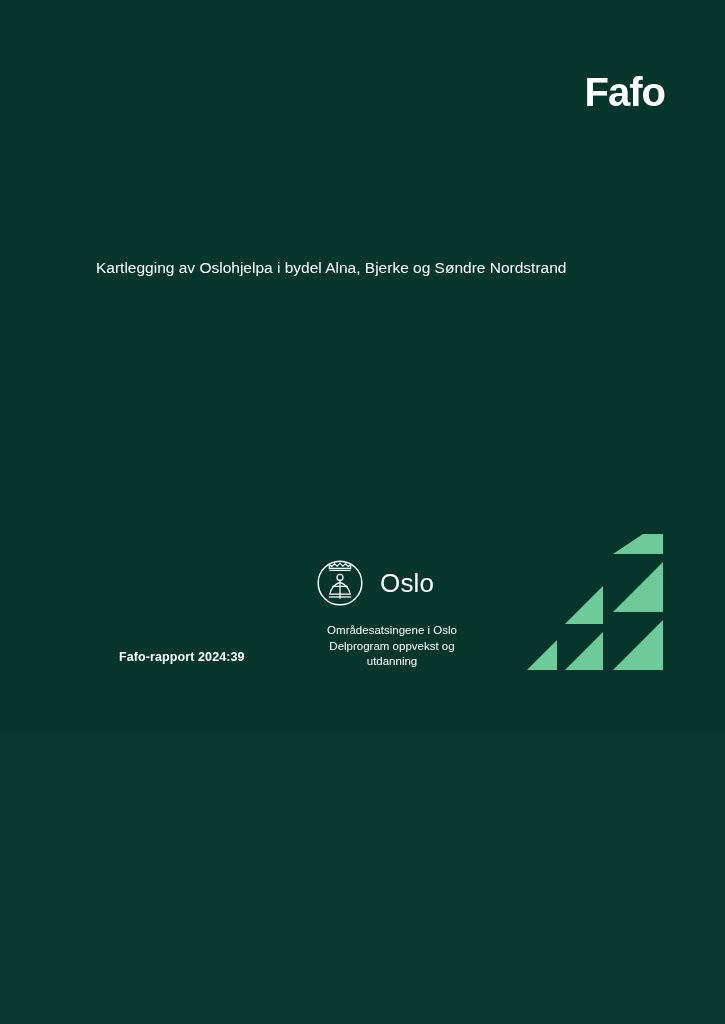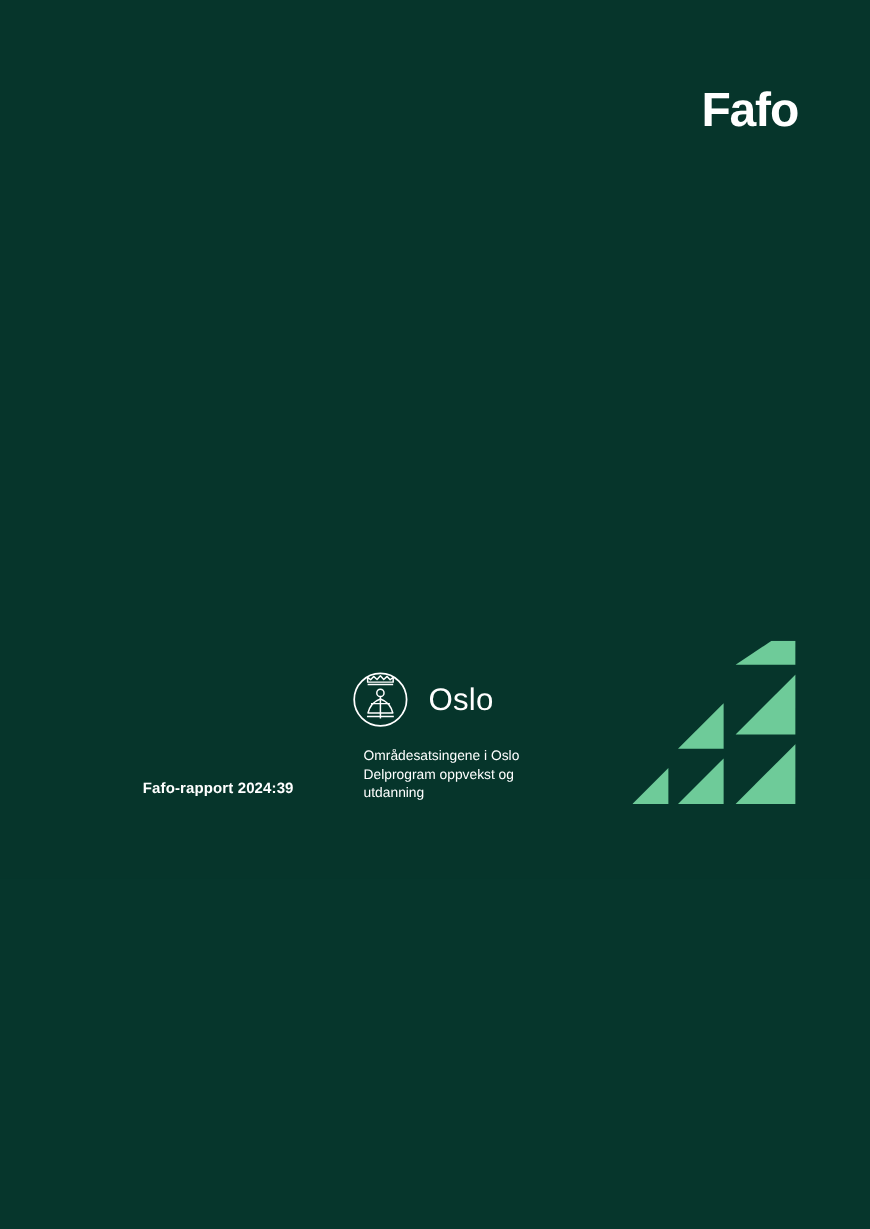--- a/index.html
+++ b/index.html
@@ -73,23 +73,24 @@
     bottom: 68px;
     color: #ffffff;
     font-size: 12.5px;
     font-weight: bold;
     letter-spacing: 0.1px;
     padding-left: 23px;
   }
 
   .oslo-block {
     position: absolute;
-    left: 289px;
+    left: 312px;
     bottom: 62px;
     width: 200px;
+    text-align: center;
   }
   .oslo-logo-row {
     display: flex;
     align-items: center;
     gap: 12px;
     margin-bottom: 12px;
   }
   .oslo-emblem {
     width: 56px;
     height: 56px;
@@ -100,40 +101,40 @@
     font-size: 26px;
     font-weight: normal;
     letter-spacing: 0.2px;
     line-height: 1;
   }
   .oslo-caption {
     color: #ffffff;
     font-size: 11.5px;
     line-height: 1.35;
     max-width: 160px;
-    margin-left: 14px;
   }
 
   
   .deco-triangles {
     position: absolute;
     right: 62px;
     bottom: 62px;
     width: 136px;
     height: 136px;
   }
 </style>
 </head>
 <body>
 
 <div class="page">
 
   <div class="publisher-logo">Fafo</div>
 
   <div class="title-block">
+    <div class="subtitle">Kartlegging av Oslohjelpa i bydel Alna, Bjerke og Søndre Nordstrand</div>
   </div>
 
   <div class="report-id">Fafo-rapport 2024:39</div>
 
   <div class="oslo-block">
     <div class="oslo-logo-row">
       <svg class="oslo-emblem" viewBox="0 0 100 100">
         <circle cx="50" cy="50" r="39" fill="none" stroke="#ffffff" stroke-width="2.6"></circle>
 
         <path d="M31 24 L31 17 L35.5 20.5 L40 15.5 L45 20 L50 14.5 L55 20 L60 15.5 L64.5 20.5 L69 17 L69 24 Z" fill="none" stroke="#ffffff" stroke-width="2.2" stroke-linejoin="round"></path>

